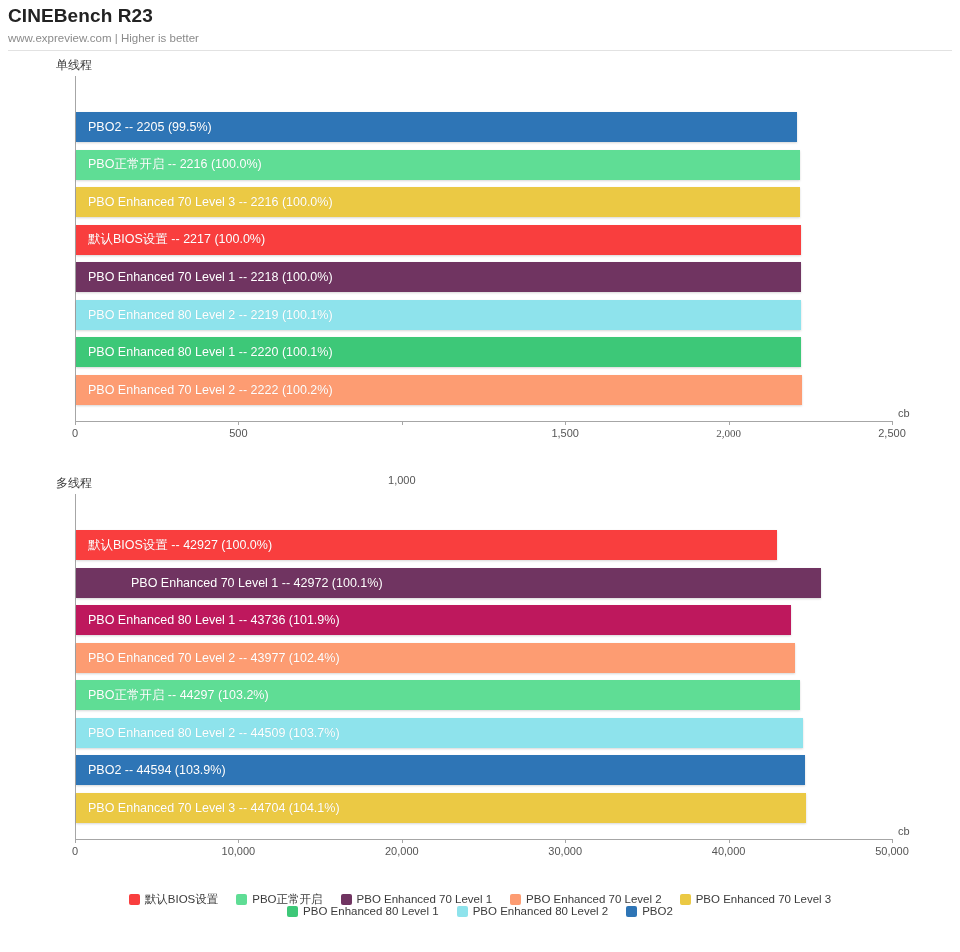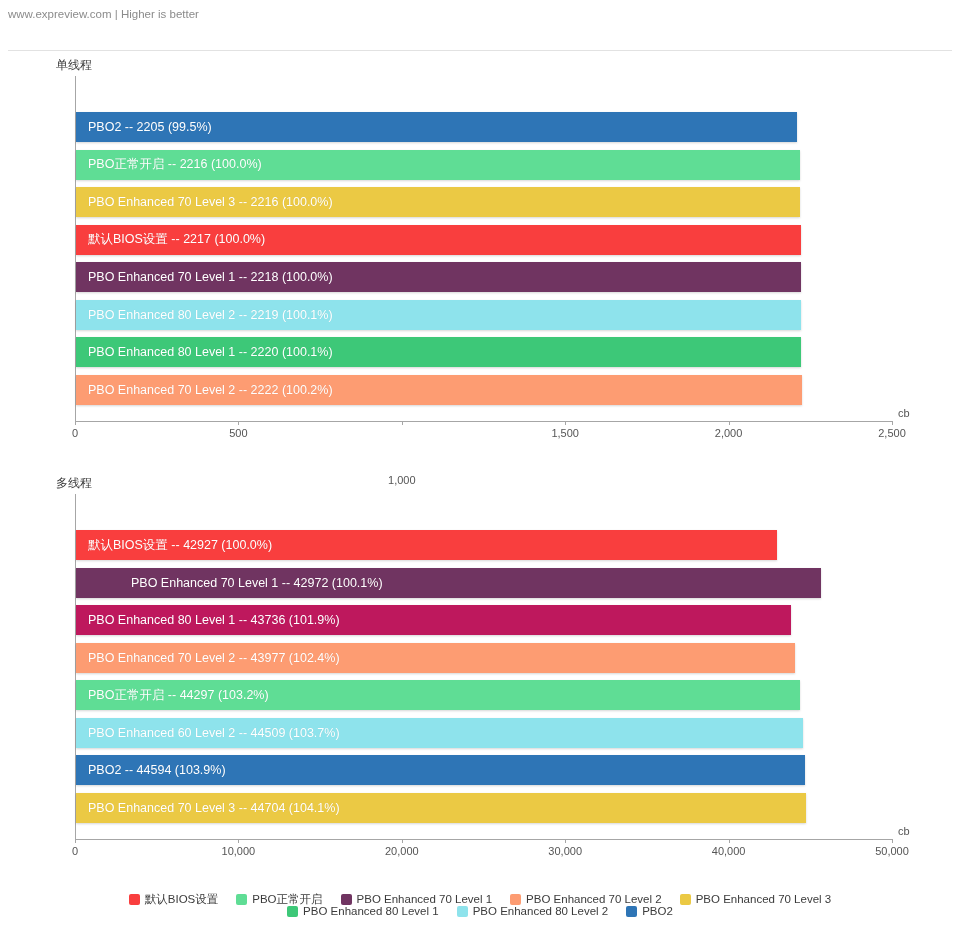--- a/index.html
+++ b/index.html
@@ -76,20 +76,21 @@
     width:11px;height:11px;border-radius:2px;margin-right:5px;flex:0 0 auto;
   }
   .lg-text{font-size:11.5px;color:#3b3b3b;line-height:12px;}
 </style>
 </head>
 <body>
 
 <div class="page">
 
   <div class="hdr">
+    <div class="hdr-title">CINEBench R23</div>
     <div class="hdr-sub">www.expreview.com | Higher is better</div>
     <div class="hdr-rule"></div>
   </div>
 
   <div class="chart" id="chart-0" style="top:52px;">
     <div class="chart-label" id="chart-0-title" style="left:56px;top:6px;">单线程</div>
     <div class="plot" id="plot-0" style="left:75px;top:24px;width:817px;height:372px;">
       <div class="axis-y" id="axis-y-0" style="height: 344.5px;"></div>
       <div class="bars" id="bars-0" style="top: 36px;">
           <div class="bar-row" style="height: 30px; margin-bottom: 7.5px;">
@@ -137,21 +138,21 @@
       <div id="ticks-0">
           <div class="tick" style="left: 0px; top: 344.5px;"></div>
           <div class="tick-lbl" style="left: 0px; top: 350.5px;">0</div>
           <div class="tick" style="left: 163.4px; top: 344.5px;"></div>
           <div class="tick-lbl" style="left: 163.4px; top: 350.5px;">500</div>
           <div class="tick" style="left: 326.8px; top: 344.5px;"></div>
           <div class="tick-lbl" style="left: 326.8px; top: 350.5px; margin-top: 47px;">1,000</div>
           <div class="tick" style="left: 490.2px; top: 344.5px;"></div>
           <div class="tick-lbl" style="left: 490.2px; top: 350.5px;">1,500</div>
           <div class="tick" style="left: 653.6px; top: 344.5px;"></div>
-          <div class="tick-lbl" style="left: 653.6px; top: 350.5px;">2,000</div>
+          <div class="tick-lbl" style="left: 653.6px; top: 350.5px; font-family: Liberation Serif, serif;">2,000</div>
           <div class="tick" style="left: 817px; top: 344.5px;"></div>
           <div class="tick-lbl" style="left: 817px; top: 350.5px;">2,500</div>
         </div>
       <div class="unit" id="unit-0" style="left: 823px; top: 330.5px;">cb</div>
     </div>
   </div>
 
   <div class="chart" id="chart-1" style="top:470px;">
     <div class="chart-label" id="chart-1-title" style="left:56px;top:6px;">多线程</div>
     <div class="plot" id="plot-1" style="left:75px;top:24px;width:817px;height:372px;">
@@ -177,21 +178,21 @@
               <span class="bar-text">PBO Enhanced 70 Level 2  --  43977 (102.4%)</span>
             </div>
           </div>
           <div class="bar-row" style="height: 30px; margin-bottom: 7.5px;">
             <div class="bar" style="width: 723.813px; background: rgb(95, 221, 149);">
               <span class="bar-text">PBO正常开启  --  44297 (103.2%)</span>
             </div>
           </div>
           <div class="bar-row" style="height: 30px; margin-bottom: 7.5px;">
             <div class="bar" style="width: 727.277px; background: rgb(142, 227, 236);">
-              <span class="bar-text">PBO Enhanced 60 Level 2  --  44509 (103.7%)</span>
+              <span class="bar-text">PBO Enhanced 80 Level 2  --  44509 (103.7%)</span>
             </div>
           </div>
           <div class="bar-row" style="height: 30px; margin-bottom: 7.5px;">
             <div class="bar" style="width: 728.666px; background: rgb(46, 117, 182);">
               <span class="bar-text">PBO2  --  44594 (103.9%)</span>
             </div>
           </div>
           <div class="bar-row" style="height: 30px; margin-bottom: 0px;">
             <div class="bar" style="width: 730.463px; background: rgb(235, 201, 68);">
               <span class="bar-text">PBO Enhanced 70 Level 3  --  44704 (104.1%)</span>

